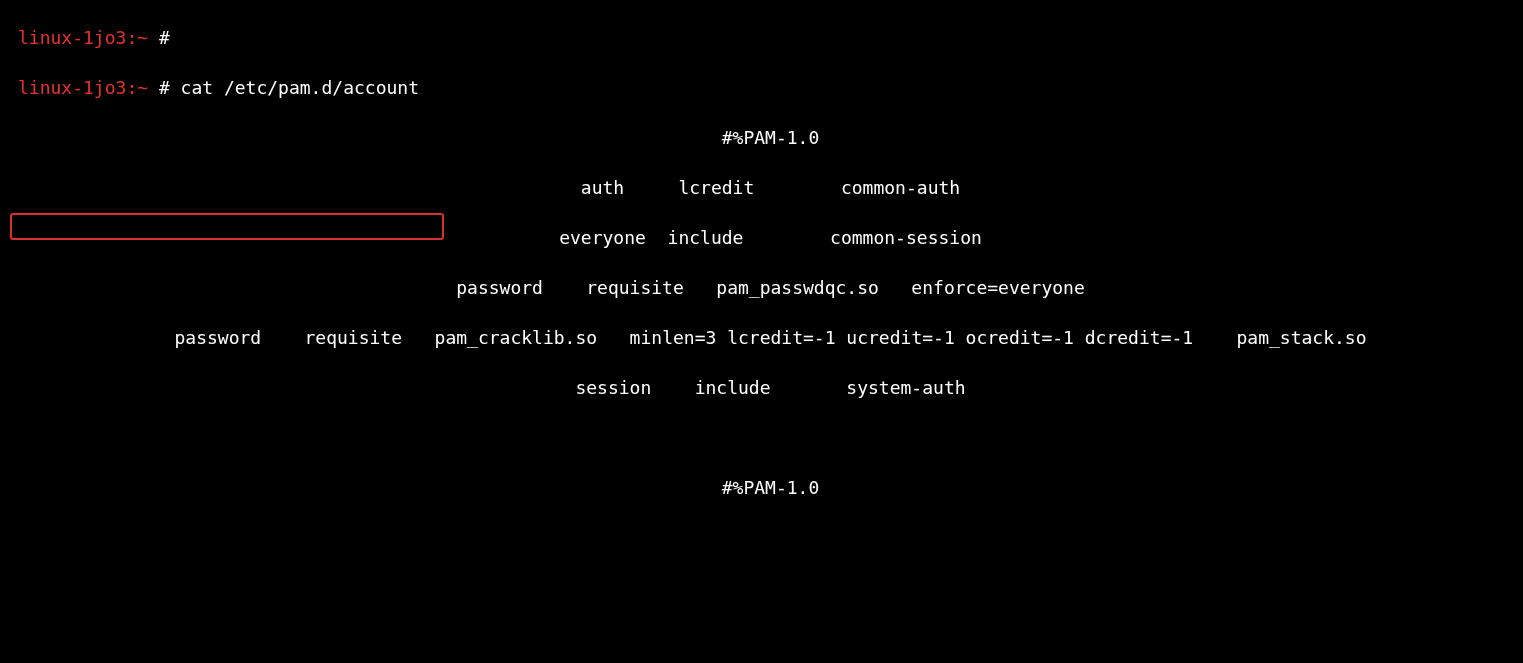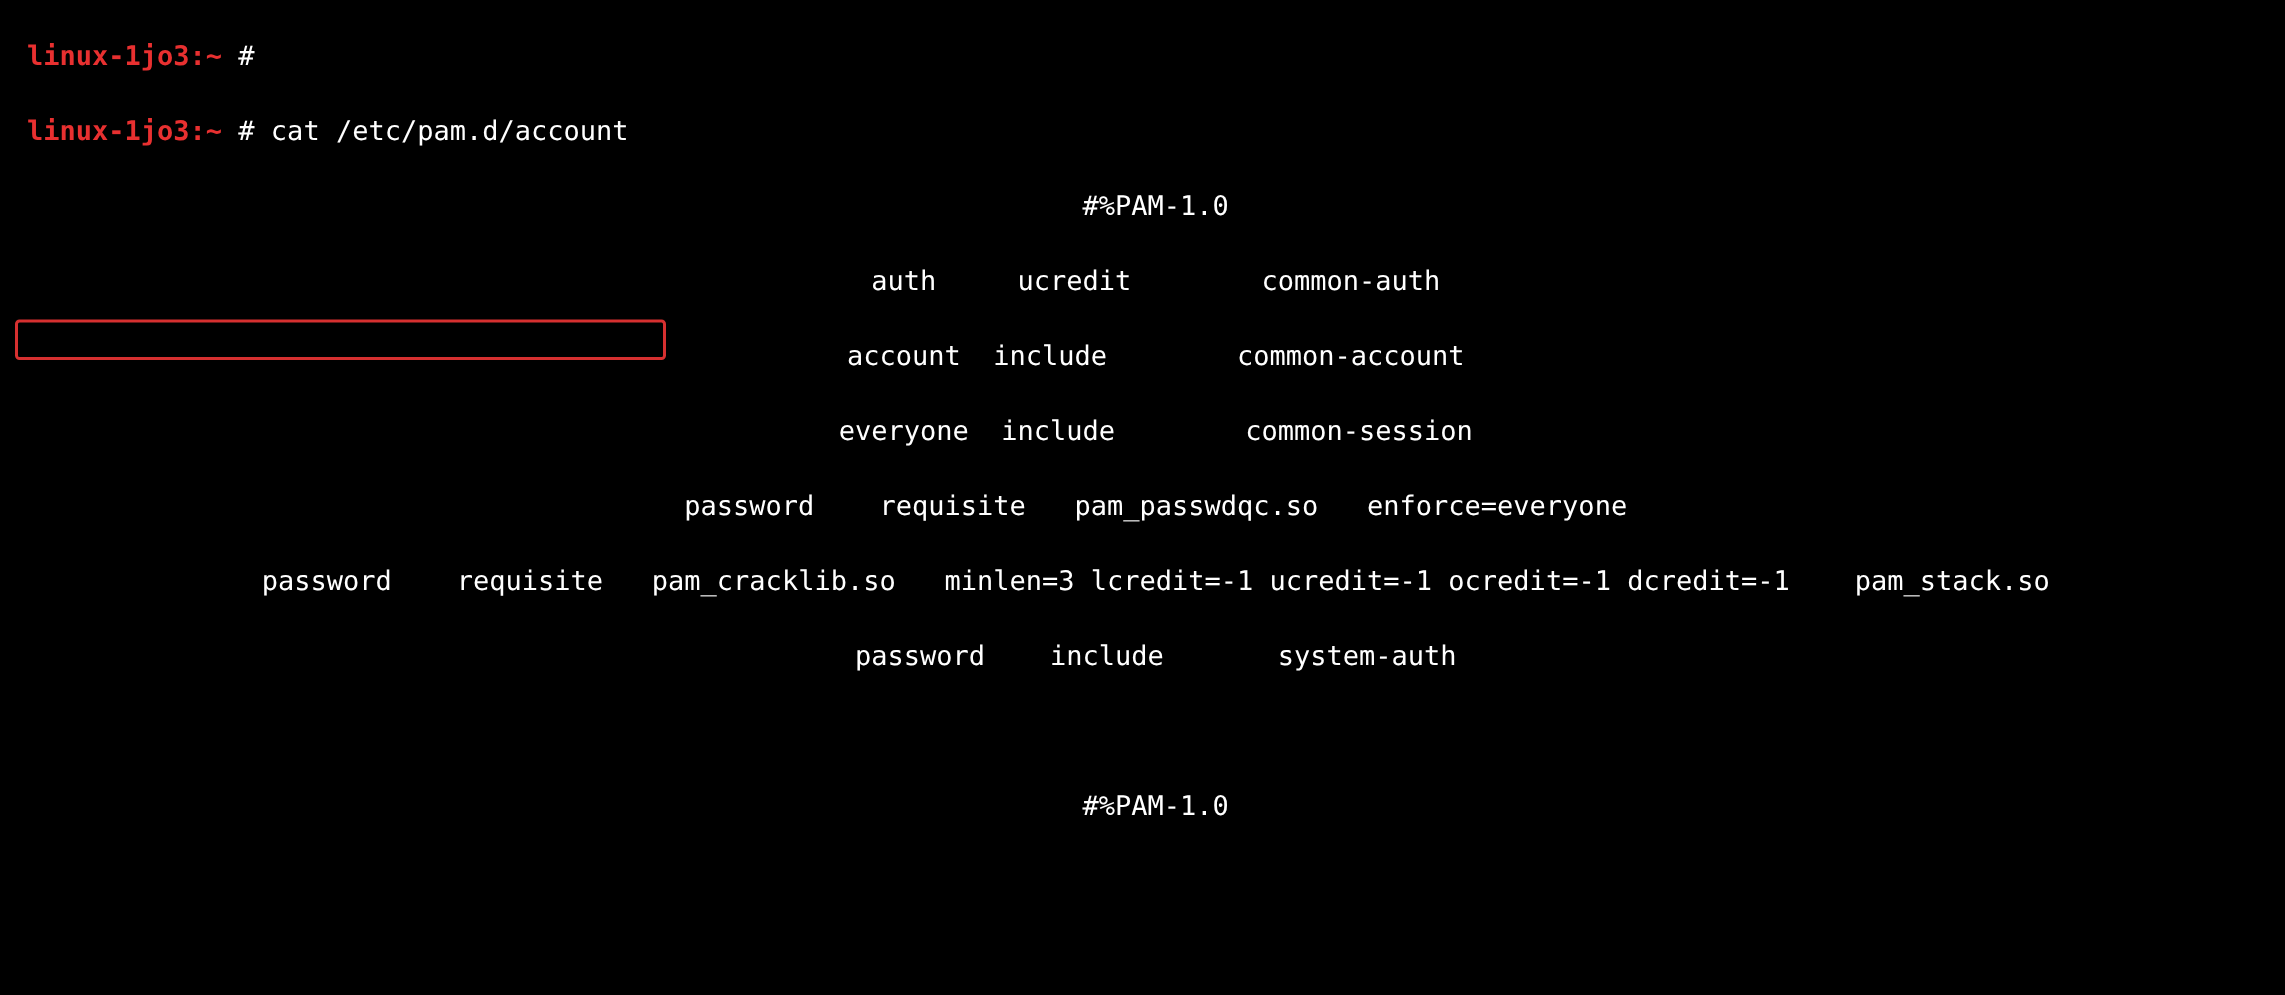--- a/index.html
+++ b/index.html
@@ -12,43 +12,42 @@
     line-height: 25px;
     width: 1523px;
     height: 663px;
     overflow: hidden;
   }
   .terminal {
     position: relative;
     padding: 0 0 0 18px;
     white-space: pre;
   }
-  .prompt-host { color: #e83030; font-weight: bold; margin-top: 32px; }
+  .prompt-host { color: #e83030; font-weight: normal; margin-top: 32px; }
   .cmd-text    { color: #fff; }
   .out-text    { color: #fff; text-align: center; }
   .highlight-box {
     position: absolute;
     border: 2px solid #d63030;
     border-radius: 3px;
     pointer-events: none;
   }
 </style>
 </head>
 <body>
 
 <div class="terminal">
 <div><span class="prompt-host">linux-1jo3</span><span class="prompt-host">:~ </span><span class="cmd-text">#</span></div>
 <div><span class="prompt-host">linux-1jo3</span><span class="prompt-host">:~ </span><span class="cmd-text"># </span><span class="cmd-text">cat /etc/pam.d/account</span></div>
 <div class="out-text">#%PAM-1.0</div>
-<div class="out-text">auth     ucredit        common-auth</div>
-<div class="out-text">account  include        common-account</div>
+<div class="out-text">auth     lcredit        common-auth</div>
 <div class="out-text">everyone  include        common-session</div>
 <div class="out-text">password    requisite   pam_passwdqc.so   enforce=everyone</div>
 <div class="out-text">password    requisite   pam_cracklib.so   minlen=3 lcredit=-1 ucredit=-1 ocredit=-1 dcredit=-1    pam_stack.so</div>
-<div class="out-text">password    include       system-auth</div>
+<div class="out-text">session    include       system-auth</div>
 <div>&nbsp;</div>
 <div class="out-text">#%PAM-1.0</div>
 
 
 
 
 
 
 
 

